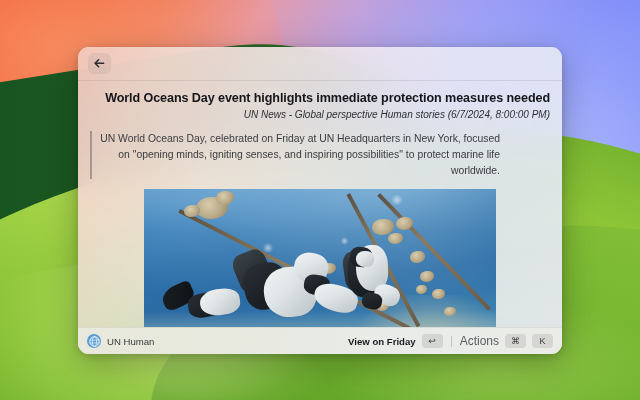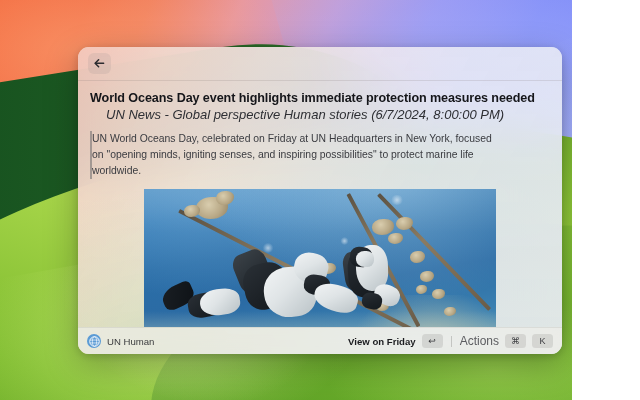--- a/index.html
+++ b/index.html
@@ -5,23 +5,24 @@
   html, body {
     margin: 0; padding: 0;
     width: 640px; height: 400px;
     overflow: hidden;
     font-family: "Liberation Sans", sans-serif;
   }
 
   
   #desktop {
     position: relative;
-    width: 572px; height: 400px;
+    width: 640px; height: 400px;
     overflow: hidden;
     background: #fdba74;
+    text-align: right;
   }
   .wp-layer { position: absolute; pointer-events: none; }
 
   
   .wp-base {
     inset: 0;
     background:
       linear-gradient(115deg,
         #f2663c 0%, #f06a45 12%, #ef7a5b 20%,
         #e898a0 32%, #c79dd4 45%,
@@ -151,28 +152,29 @@
   }
   .article-title {
     font-size: 12.6px;
     font-weight: bold;
     color: #15161a;
     letter-spacing: -.1px;
     line-height: 15px;
     margin: 0 0 2px 0;
   }
   .article-source {
-    font-size: 13px;
+    font-size: 10px;
     font-style: italic;
     color: #2e2f34;
     line-height: 14px;
     margin: 0 0 9px 16px;
   }
   .article-quote {
     border-left: 2px solid rgba(110,108,110,.55);
+    padding-left: 8px;
     margin: 0 0 10px 0;
     font-size: 10.4px;
     line-height: 16px;
     color: #3a3b40;
     max-width: 400px;
   }
 
   
   .hero {
     position: relative;

